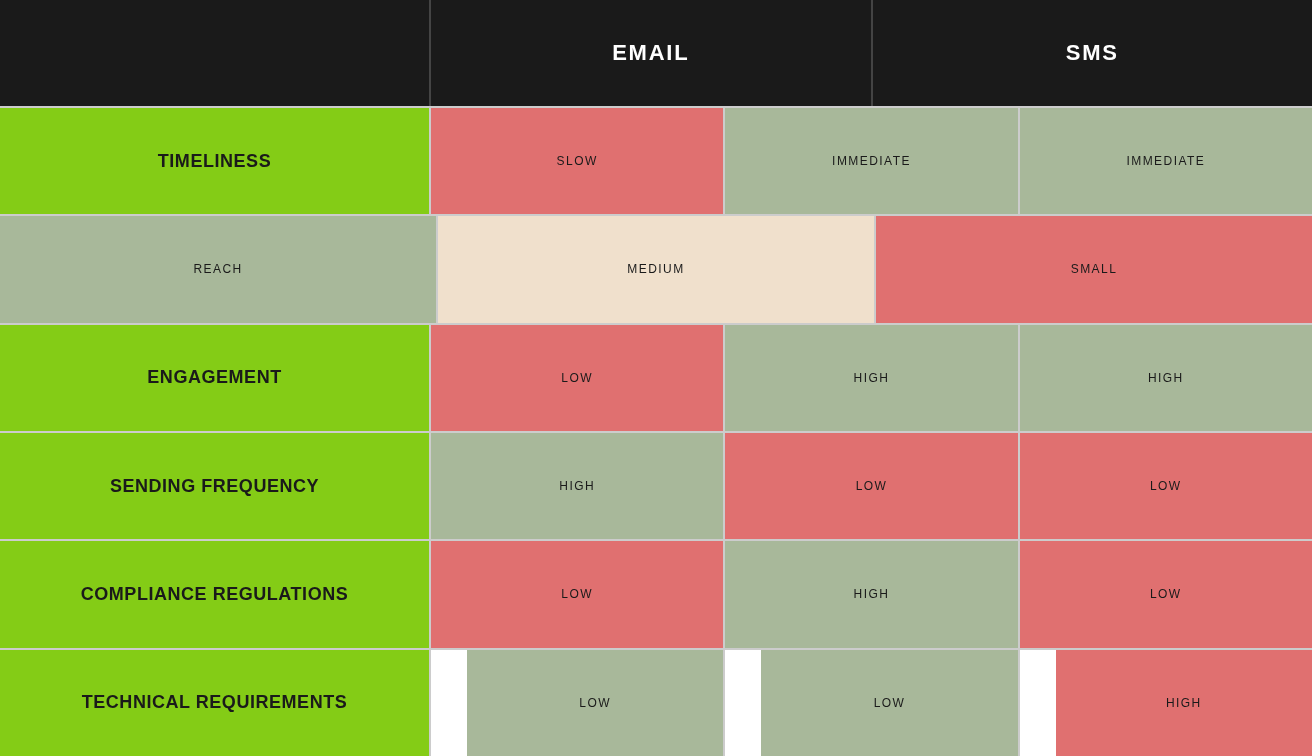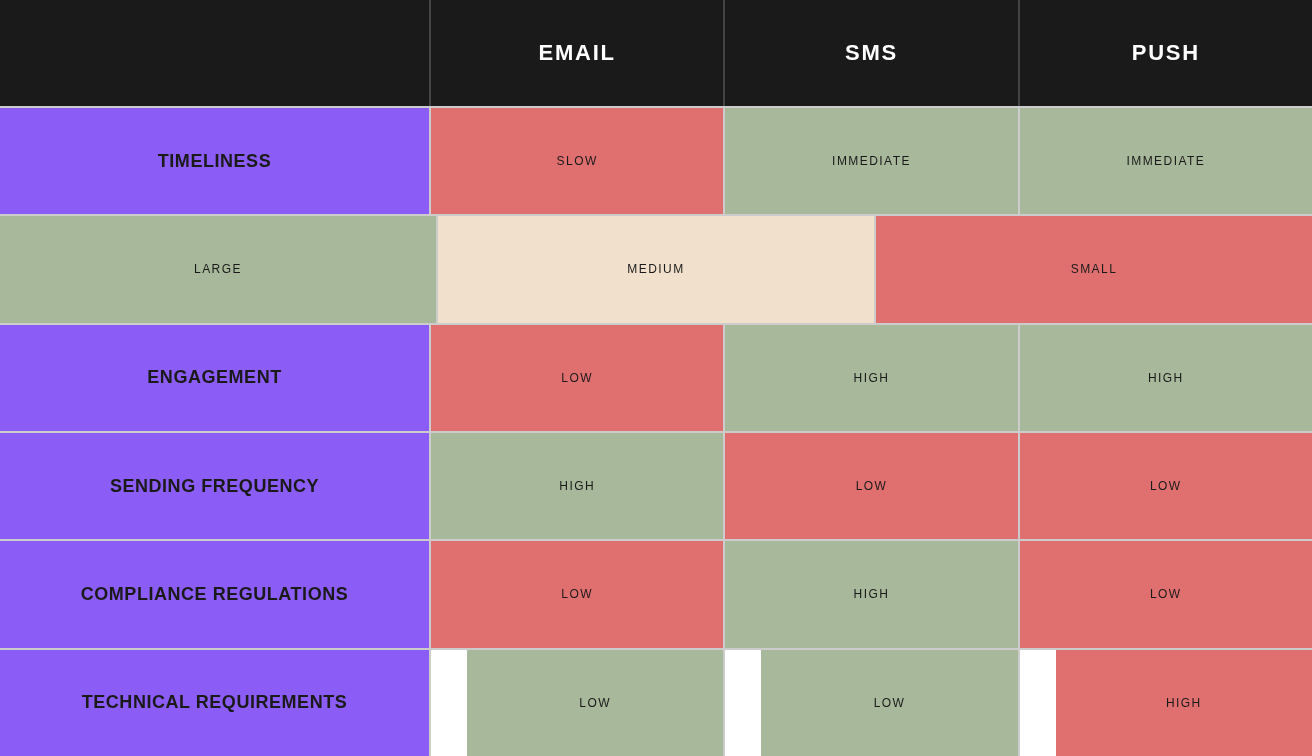--- a/index.html
+++ b/index.html
@@ -39,21 +39,21 @@
     .cell {
       display: flex;
       align-items: center;
       justify-content: center;
       padding: 16px;
     }
 
     .row-header {
       flex: 0 0 431px;
       border-right: 2px solid #ccc;
-      background: #8b5cf6;
+      background: #84cc16;
       justify-content: center;
     }
 
     .row-header span {
       font-size: 18px;
       font-weight: 800;
       color: #1a1a1a;
       letter-spacing: 0.03em;
       text-align: center;
     }
@@ -114,44 +114,41 @@
   <div class="table-row header-row">
     <div class="cell row-header">
       <span></span>
     </div>
     <div class="cell col-cell">
       <span>EMAIL</span>
     </div>
     <div class="cell col-cell">
       <span>SMS</span>
     </div>
-    <div class="cell col-cell">
-      <span>PUSH</span>
-    </div>
   </div>
 
   <div id="rows-container" style="display:contents;"></div>
 
 <div class="table-row">
       <div class="cell row-header">
         <span>TIMELINESS</span>
       </div>
       <div class="cell col-cell red">
         <span>SLOW</span>
       </div>
       <div class="cell col-cell green">
         <span>IMMEDIATE</span>
       </div>
       <div class="cell col-cell green">
         <span>IMMEDIATE</span>
       </div>
     </div>
     <div class="table-row">
       <div class="cell col-cell green">
-        <span>LARGE</span>
+        <span>REACH</span>
       </div>
       <div class="cell col-cell cream">
         <span>MEDIUM</span>
       </div>
       <div class="cell col-cell red">
         <span>SMALL</span>
       </div>
     </div>
     <div class="table-row">
       <div class="cell row-header">

